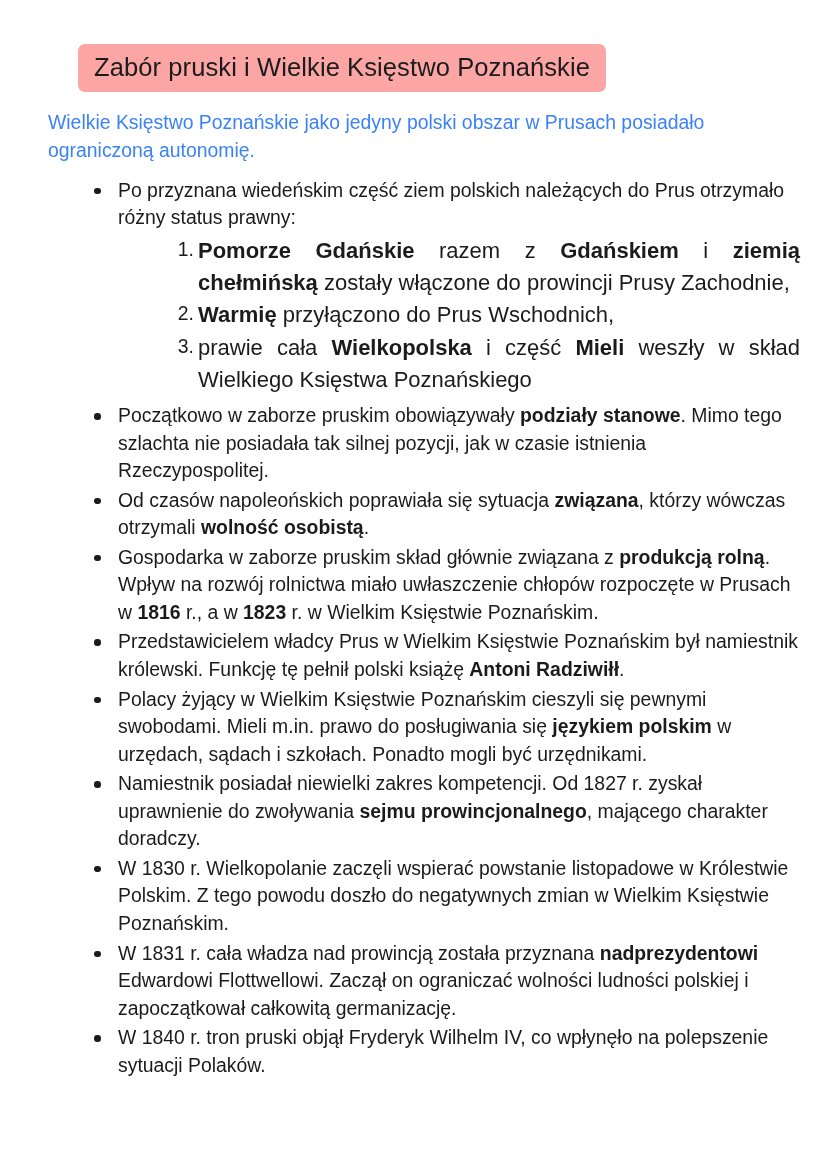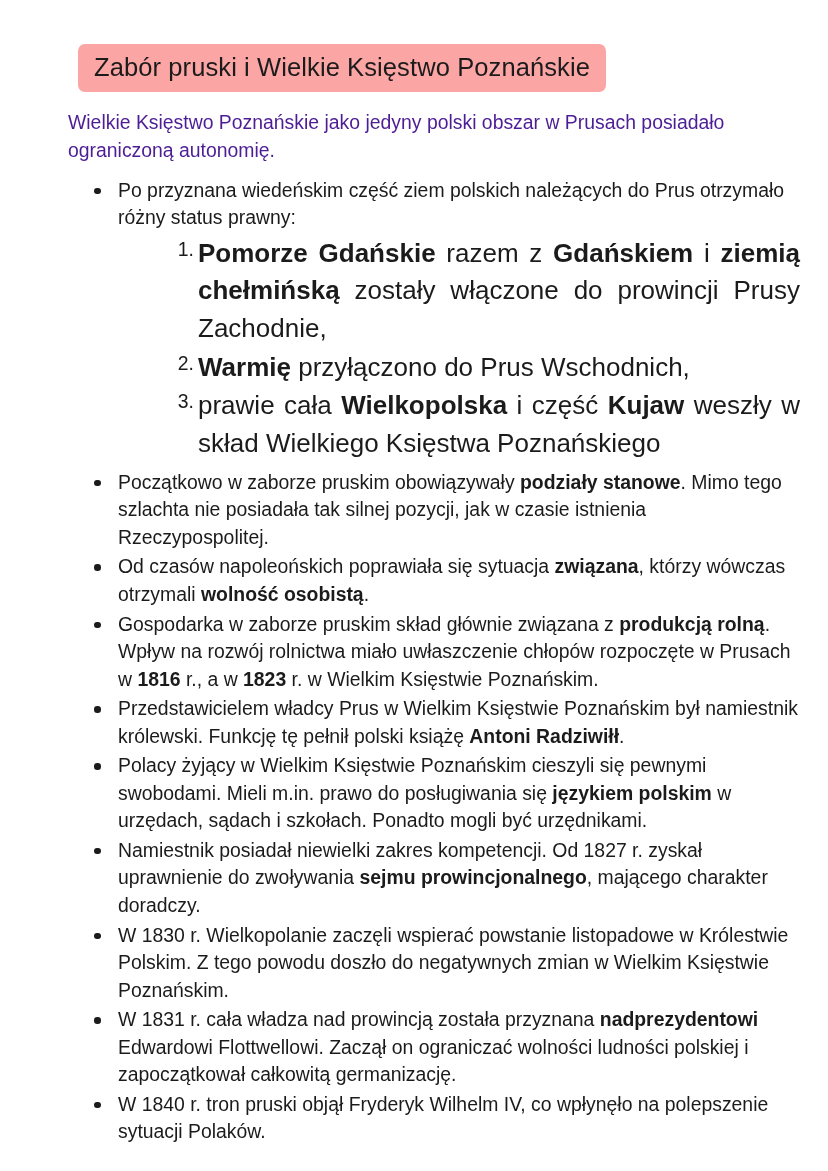--- a/index.html
+++ b/index.html
@@ -30,25 +30,25 @@
   }
   .title {
     font-size: 25.5px;
     font-weight: 400;
     line-height: 1.15;
     color: #1b1b1b;
     margin: 0;
     letter-spacing: 0.1px;
   }
   .intro {
-    margin: 10px 0 0 40px;
+    margin: 10px 0 0 20px;
     max-width: 730px;
     font-size: 19.4px;
     line-height: 1.45;
-    color: #4c1d95;
+    color: #3b82f6;
   }
   ul.bullets {
     list-style: none;
     margin: 12px 0 0 0;
     padding: 0 0 0 56px;
   }
   ul.bullets > li {
     position: relative;
     padding-left: 34px;
     margin-bottom: 2px;
@@ -70,21 +70,21 @@
     list-style: none;
     counter-reset: numitem;
     margin: 3px 0 6px 0;
     padding: 0 0 0 54px;
   }
   ol.numbered > li {
     counter-increment: numitem;
     position: relative;
     padding-left: 26px;
     margin-bottom: 1px;
-    font-size: 26px;
+    font-size: 22px;
     line-height: 1.45;
     max-width: 648px;
   }
   ol.numbered > li::before {
     content: counter(numitem) ".";
     position: absolute;
     left: 0;
     top: 0;
     width: 22px;
     text-align: right;
@@ -104,21 +104,21 @@
   <div class="title-wrap">
     <h1 class="title">Zabór pruski i Wielkie Księstwo Poznańskie</h1>
   </div>
 
   <p class="intro">Wielkie Księstwo Poznańskie jako jedyny polski obszar w Prusach posiadało ograniczoną autonomię.</p>
 
   <ul class="bullets" id="bullet-list">
       <li><span>Po przyznana wiedeńskim część ziem polskich należących do Prus otrzymało różny status prawny:</span><ol class="numbered">
           <li class="justified"><b>Pomorze Gdańskie</b><span> razem z </span><b>Gdańskiem</b><span> i </span><b>ziemią chełmińską</b><span> zostały włączone do prowincji Prusy Zachodnie,</span></li>
           <li class="justified"><b>Warmię</b><span> przyłączono do Prus Wschodnich,</span></li>
-          <li class="justified"><span>prawie cała </span><b>Wielkopolska</b><span> i część </span><b>Kujaw</b><span> weszły w skład Wielkiego Księstwa Poznańskiego</span></li>
+          <li class="justified"><span>prawie cała </span><b>Wielkopolska</b><span> i część </span><b>Mieli</b><span> weszły w skład Wielkiego Księstwa Poznańskiego</span></li>
         </ol></li>
       <li><span>Początkowo w zaborze pruskim obowiązywały </span><b>podziały stanowe</b><span>. Mimo tego szlachta nie posiadała tak silnej pozycji, jak w czasie istnienia Rzeczypospolitej.</span></li>
       <li><span>Od czasów napoleońskich poprawiała się sytuacja </span><b>związana</b><span>, którzy wówczas otrzymali </span><b>wolność osobistą</b><span>.</span></li>
       <li><span>Gospodarka w zaborze pruskim skład głównie związana z </span><b>produkcją rolną</b><span>. Wpływ na rozwój rolnictwa miało uwłaszczenie chłopów rozpoczęte w Prusach w </span><b>1816</b><span> r., a w </span><b>1823</b><span> r. w Wielkim Księstwie Poznańskim.</span></li>
       <li><span>Przedstawicielem władcy Prus w Wielkim Księstwie Poznańskim był namiestnik królewski. Funkcję tę pełnił polski książę </span><b>Antoni Radziwiłł</b><span>.</span></li>
       <li><span>Polacy żyjący w Wielkim Księstwie Poznańskim cieszyli się pewnymi swobodami. Mieli m.in. prawo do posługiwania się </span><b>językiem polskim</b><span> w urzędach, sądach i szkołach. Ponadto mogli być urzędnikami.</span></li>
       <li><span>Namiestnik posiadał niewielki zakres kompetencji. Od 1827 r. zyskał uprawnienie do zwoływania </span><b>sejmu prowincjonalnego</b><span>, mającego charakter doradczy.</span></li>
       <li><span>W 1830 r. Wielkopolanie zaczęli wspierać powstanie listopadowe w Królestwie Polskim. Z tego powodu doszło do negatywnych zmian w Wielkim Księstwie Poznańskim.</span></li>
       <li><span>W 1831 r. cała władza nad prowincją została przyznana </span><b>nadprezydentowi</b><span> Edwardowi Flottwellowi. Zaczął on ograniczać wolności ludności polskiej i zapoczątkował całkowitą germanizację.</span></li>
       <li><span>W 1840 r. tron pruski objął Fryderyk Wilhelm IV, co wpłynęło na polepszenie sytuacji Polaków.</span></li>

